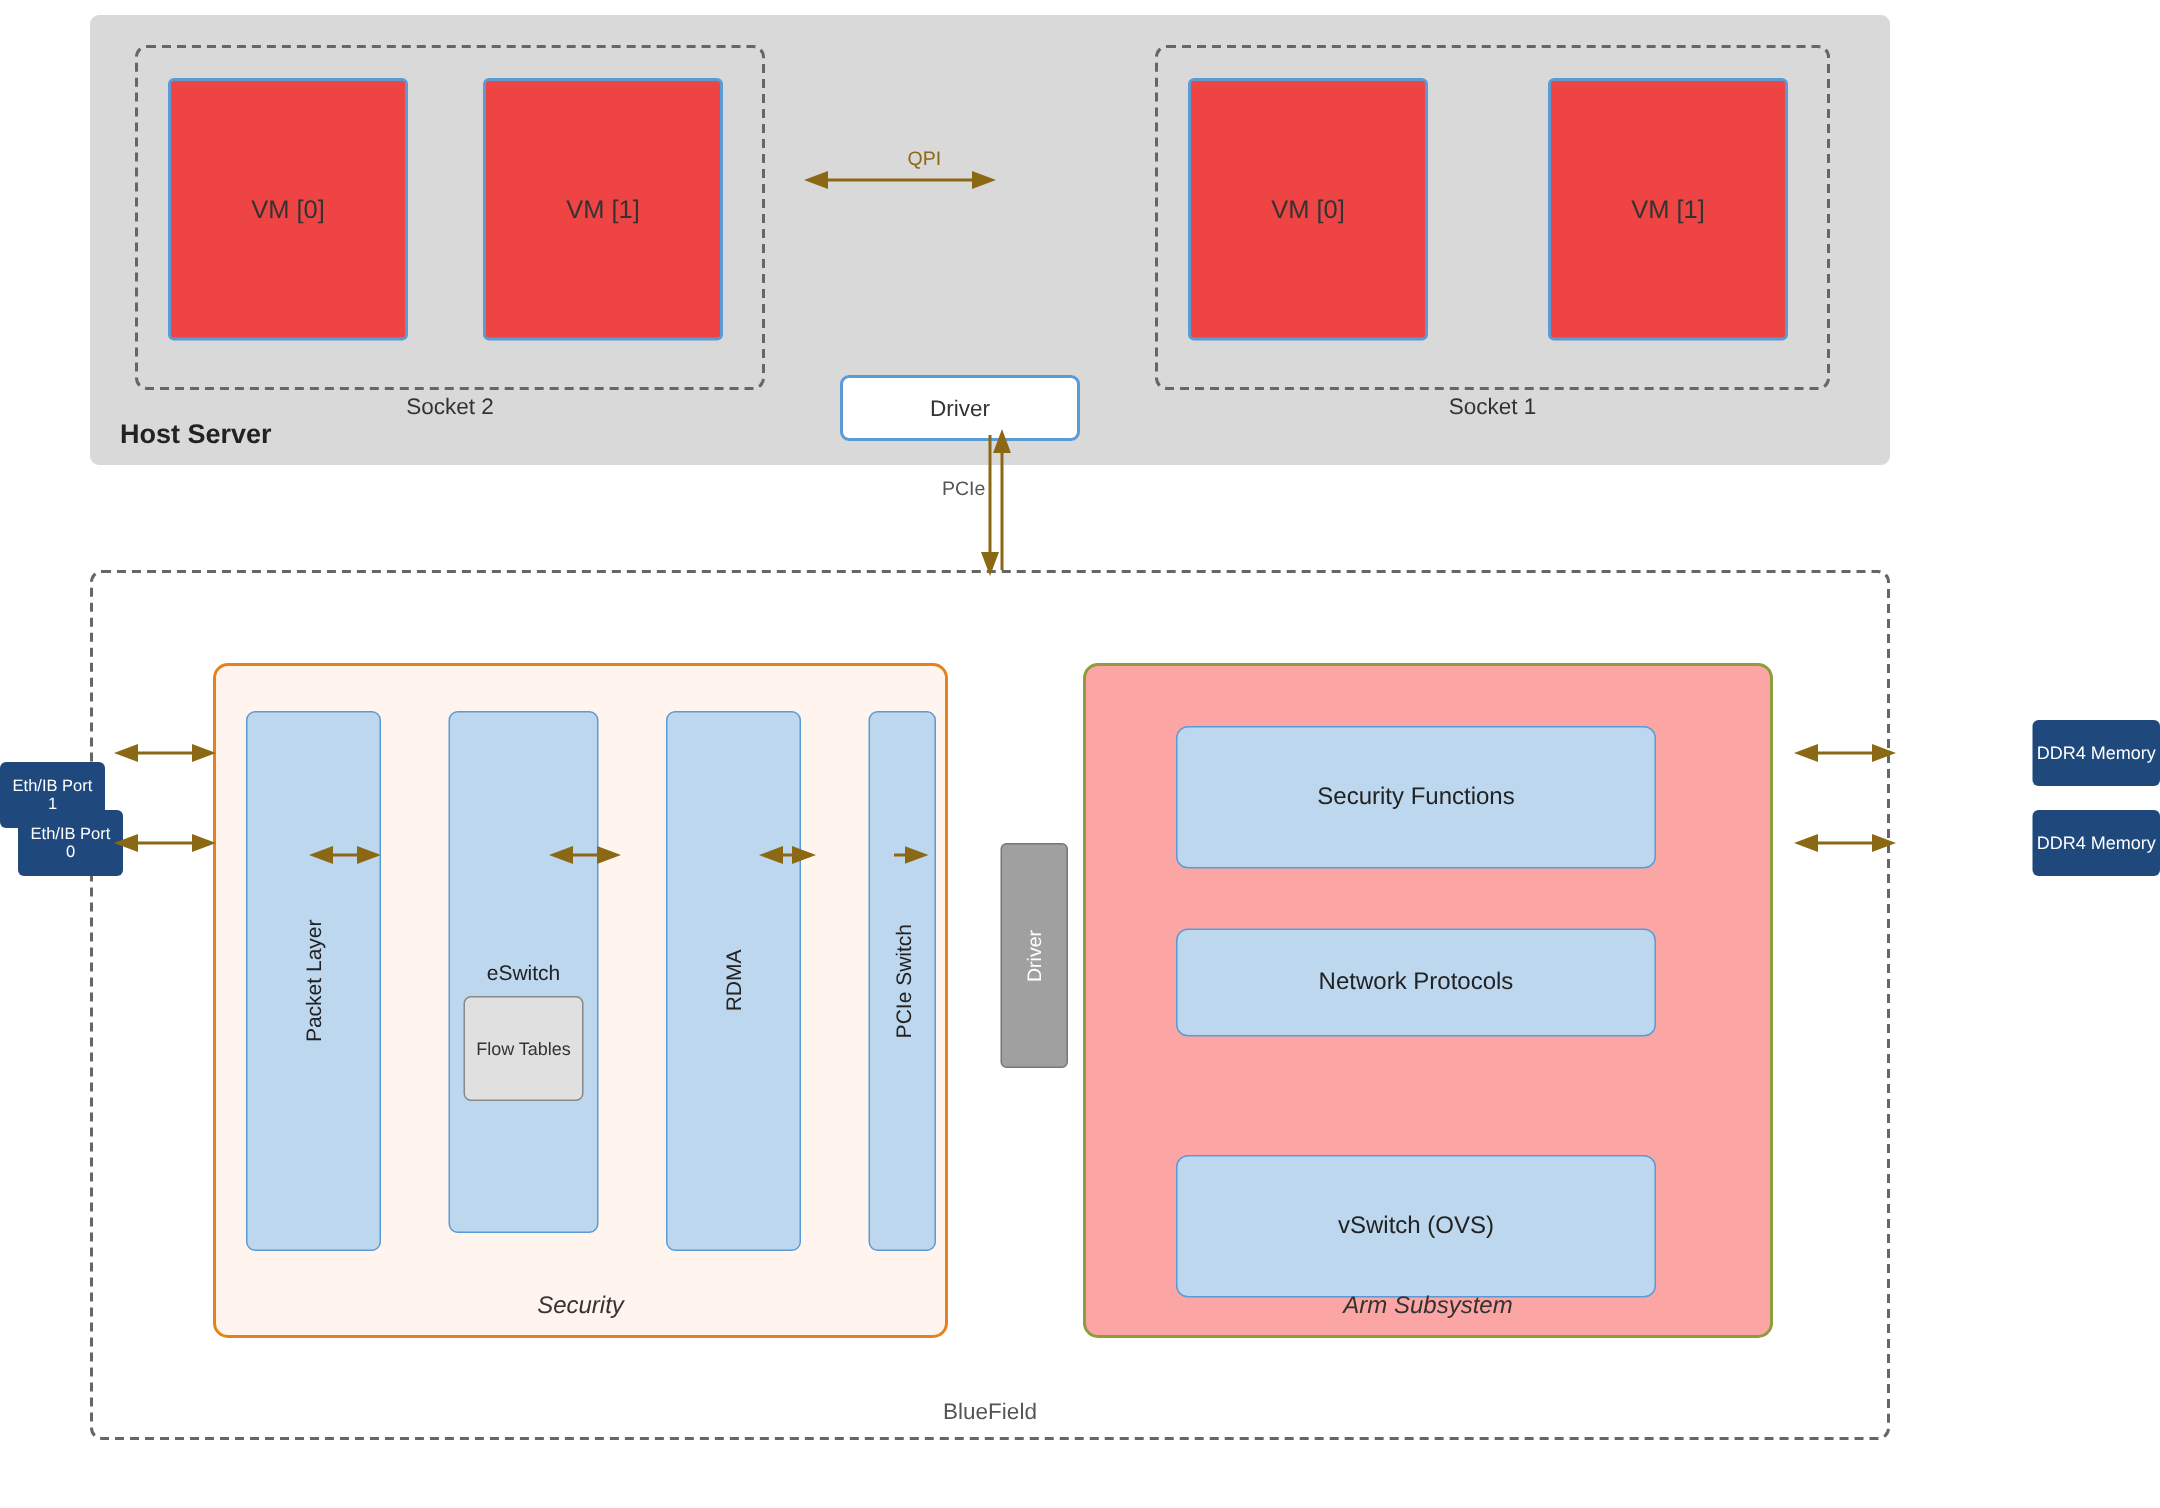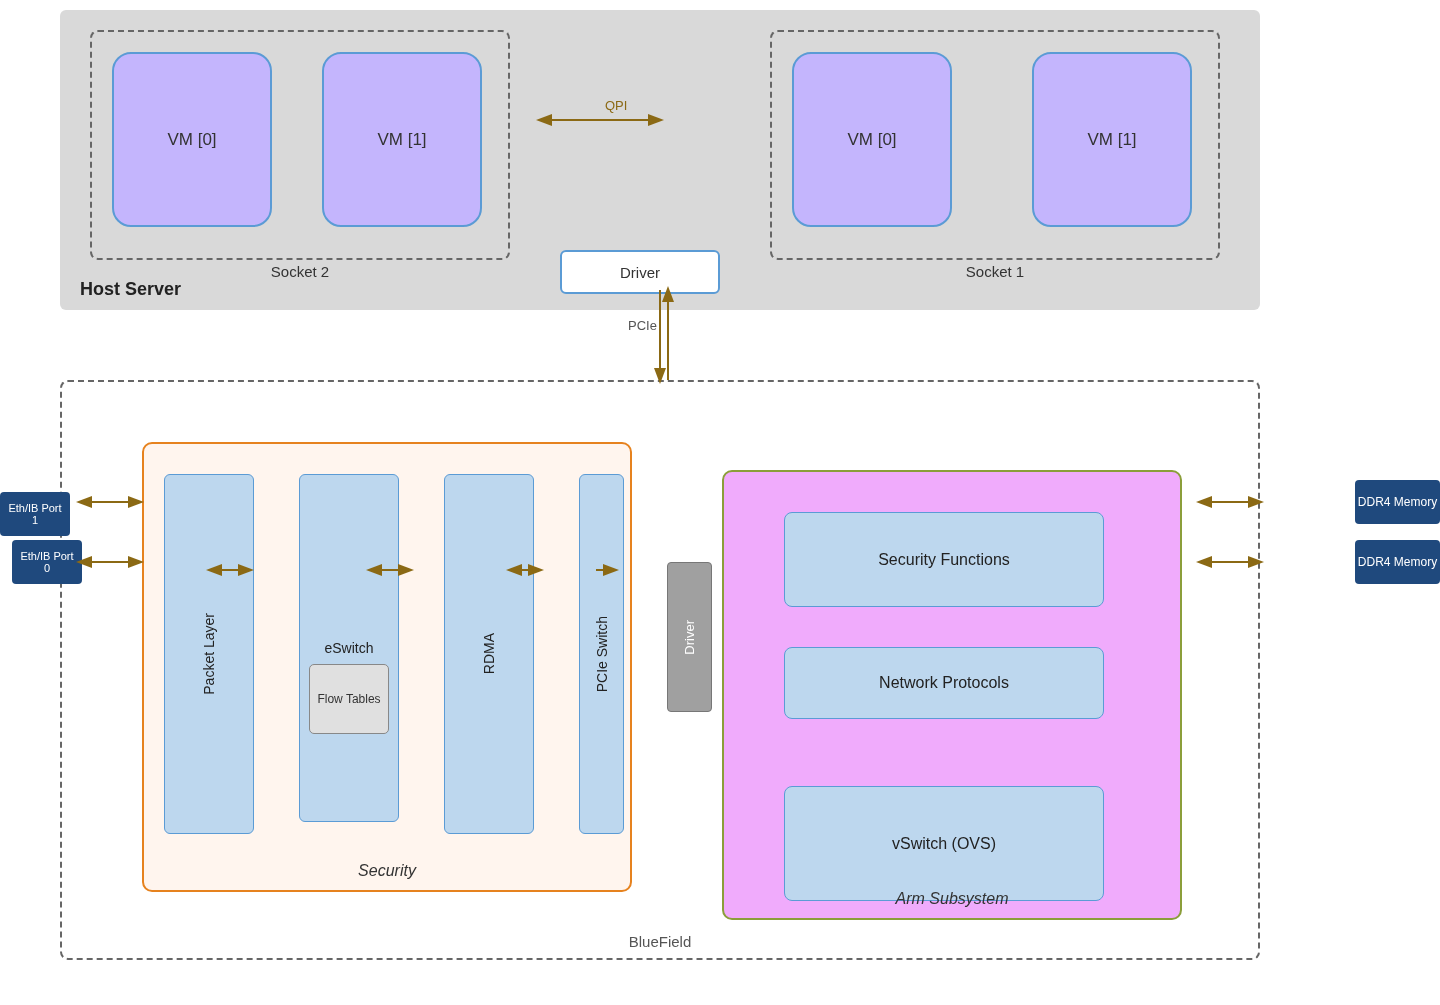--- a/index.html
+++ b/index.html
@@ -67,23 +67,23 @@
       left: 50%;
       transform: translateX(-50%);
       font-size: 15px;
       color: #333;
       white-space: nowrap;
     }
 
     
     .vm-box {
       position: absolute;
-      background: #c4b5fd;
+      background: #ef4444;
       border: 2px solid #5b9bd5;
-      border-radius: 19px;
+      border-radius: 4px;
       display: flex;
       align-items: center;
       justify-content: center;
       font-size: 17px;
       color: #333;
     }
     .vm2-0 { top: 20px; left: 20px; width: 160px; height: 175px; }
     .vm2-1 { top: 20px; left: 230px; width: 160px; height: 175px; }
     .vm1-0 { top: 20px; left: 20px; width: 160px; height: 175px; }
     .vm1-1 { top: 20px; left: 260px; width: 160px; height: 175px; }
@@ -150,22 +150,21 @@
 
     
     .arm-box {
       position: absolute;
       top: 60px;
       left: 660px;
       width: 460px;
       height: 450px;
       border: 2.5px solid #8B9E3A;
       border-radius: 10px;
-      background: #f0abfc;
-      margin-top: 28px;
+      background: #fca5a5;
     }
     .arm-label {
       position: absolute;
       bottom: 10px;
       left: 50%;
       transform: translateX(-50%);
       font-size: 16px;
       color: #333;
       font-style: italic;
       white-space: nowrap;
@@ -223,21 +222,21 @@
       border-radius: 8px;
       display: flex;
       align-items: center;
       justify-content: center;
       font-size: 16px;
       color: #222;
       text-align: center;
     }
     .security-fn { top: 40px; left: 60px; width: 320px; height: 95px; }
     .net-protocols { top: 175px; left: 60px; width: 320px; height: 72px; }
-    .vswitch-ovs { top: 314px; left: 60px; width: 320px; height: 115px; }
+    .vswitch-ovs { top: 326px; left: 60px; width: 320px; height: 95px; }
 
     
     .driver-bf {
       position: absolute;
       top: 180px;
       left: 605px;
       width: 45px;
       height: 150px;
       background: #a0a0a0;
       border: 1px solid #777;
@@ -253,21 +252,21 @@
       background: #1F497D;
       border-radius: 4px;
       display: flex;
       align-items: center;
       justify-content: center;
       font-size: 11px;
       color: white;
       text-align: center;
       padding: 4px;
     }
-    .eth-port1 { top: 492px; left: 0px; width: 70px; height: 44px; }
+    .eth-port1 { top: 508px; left: 0px; width: 70px; height: 44px; }
     .eth-port0 { top: 540px; left: 12px; width: 70px; height: 44px; }
 
     
     .ddr4-mem {
       position: absolute;
       background: #1F497D;
       border-radius: 4px;
       display: flex;
       align-items: center;
       justify-content: center;

